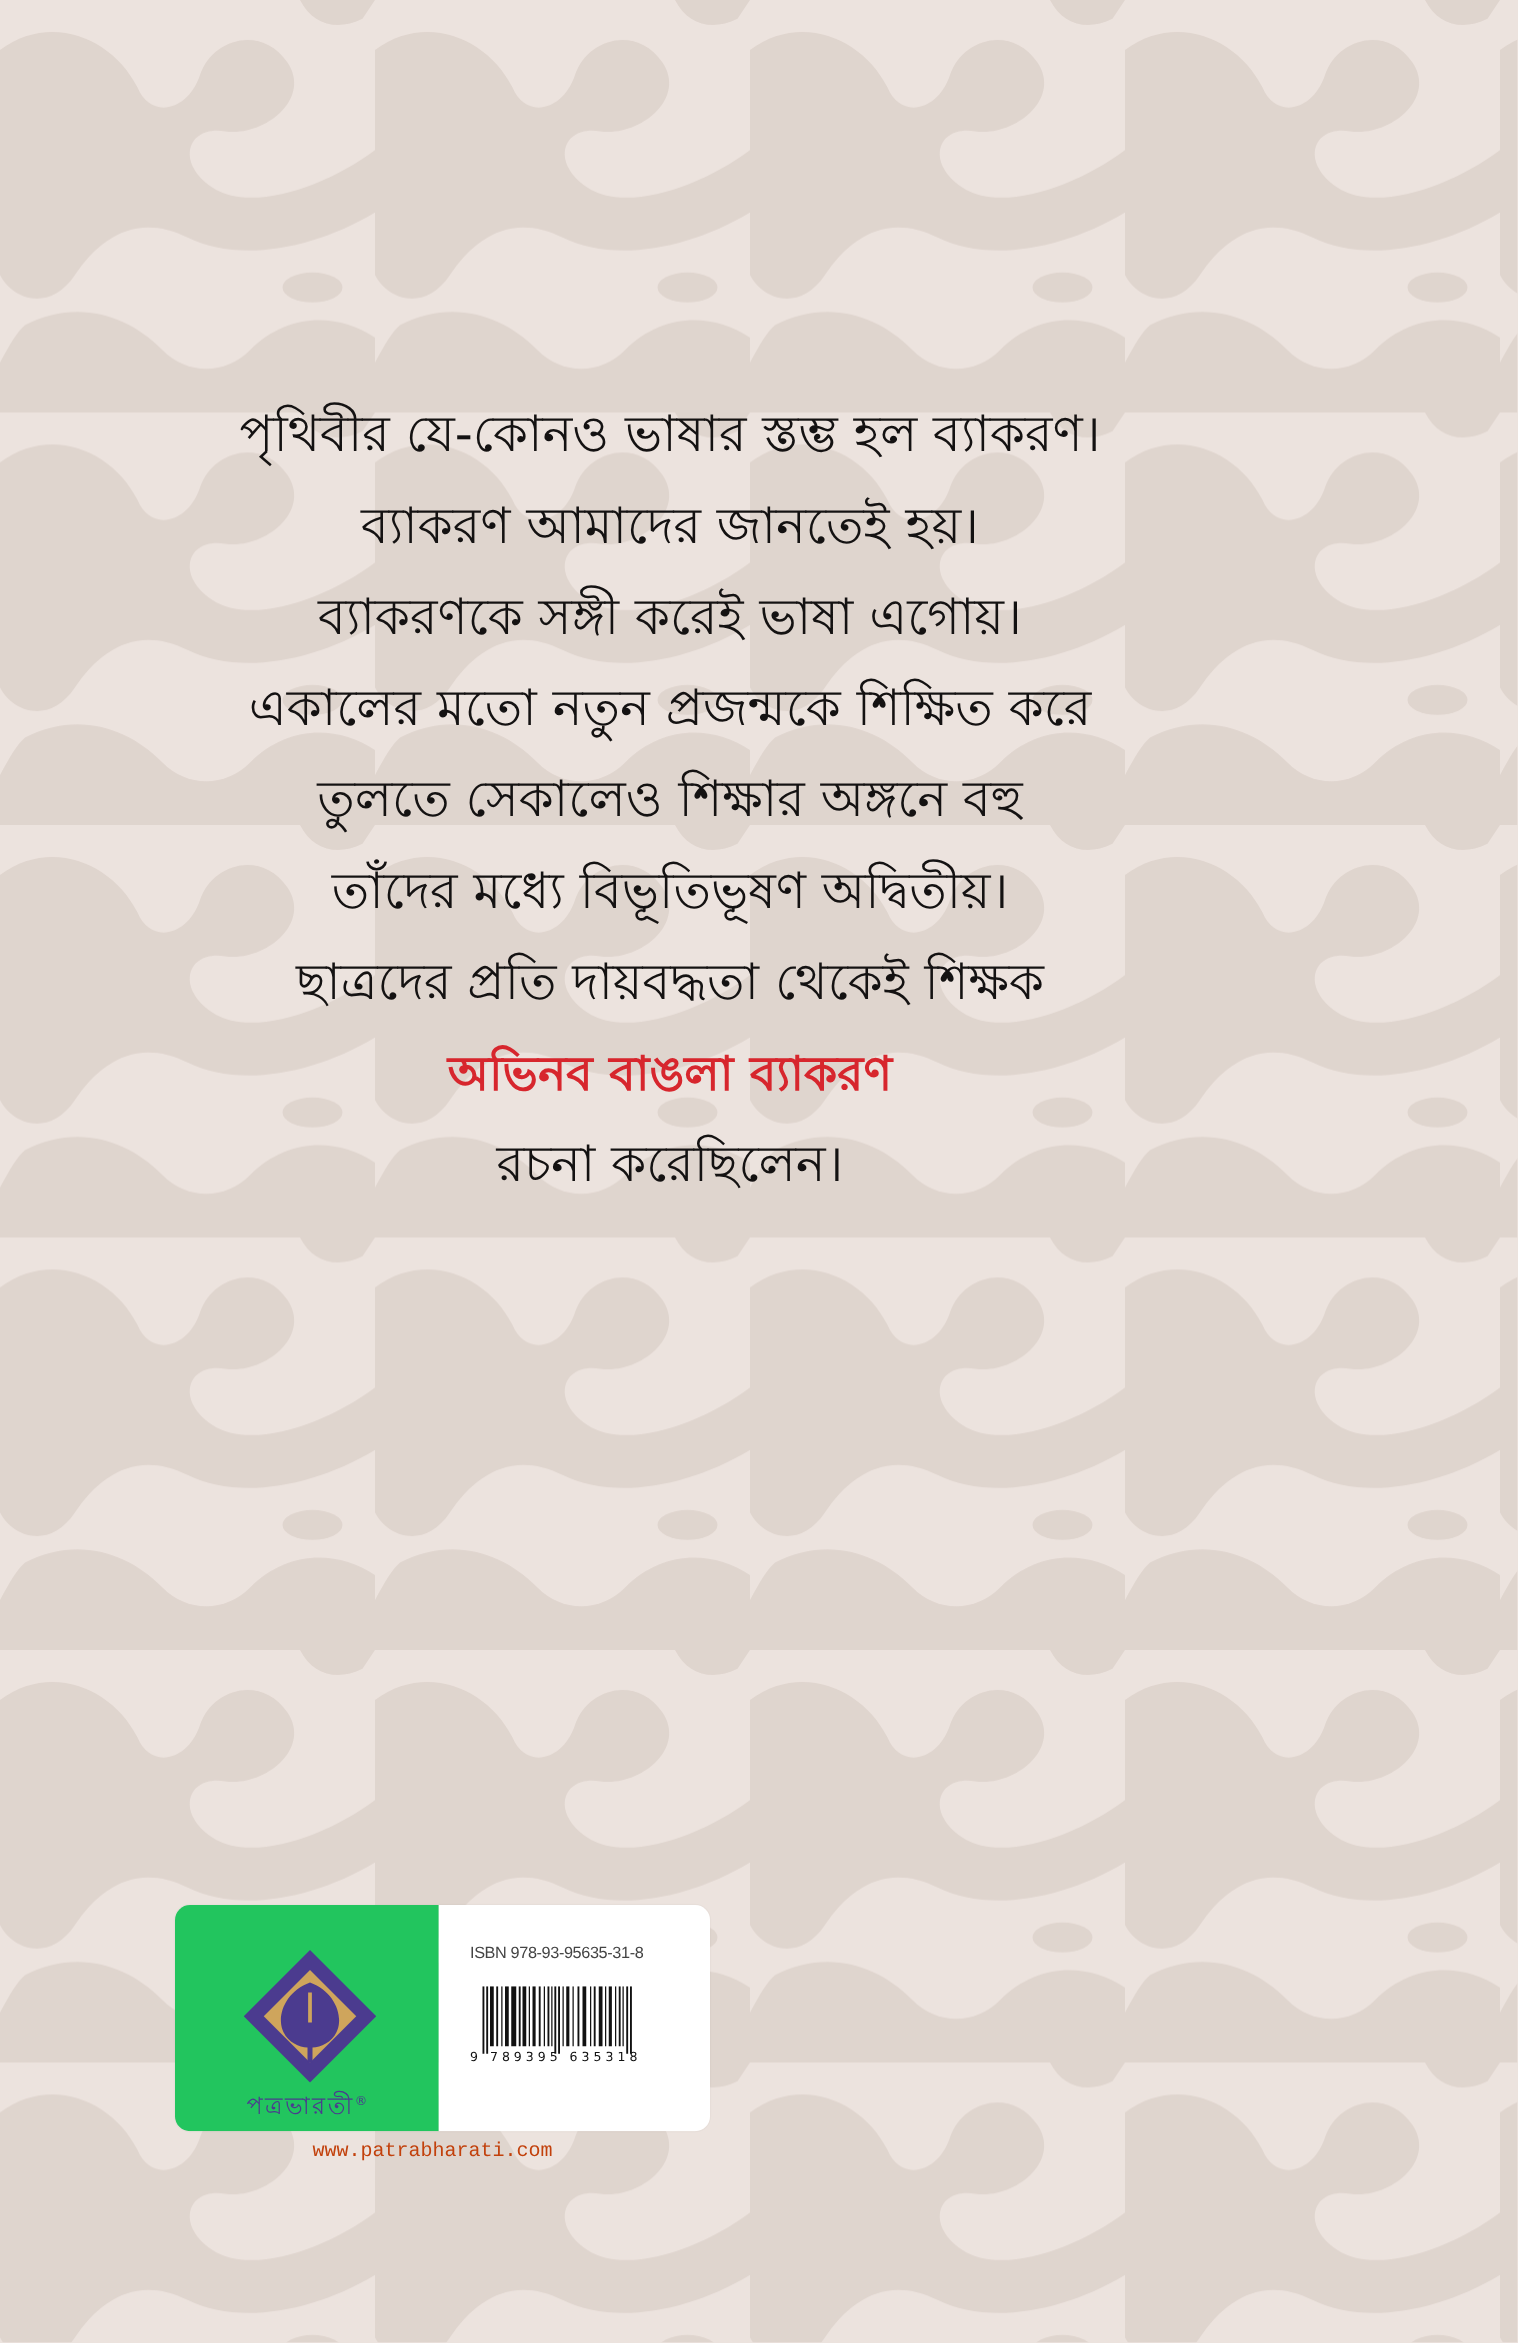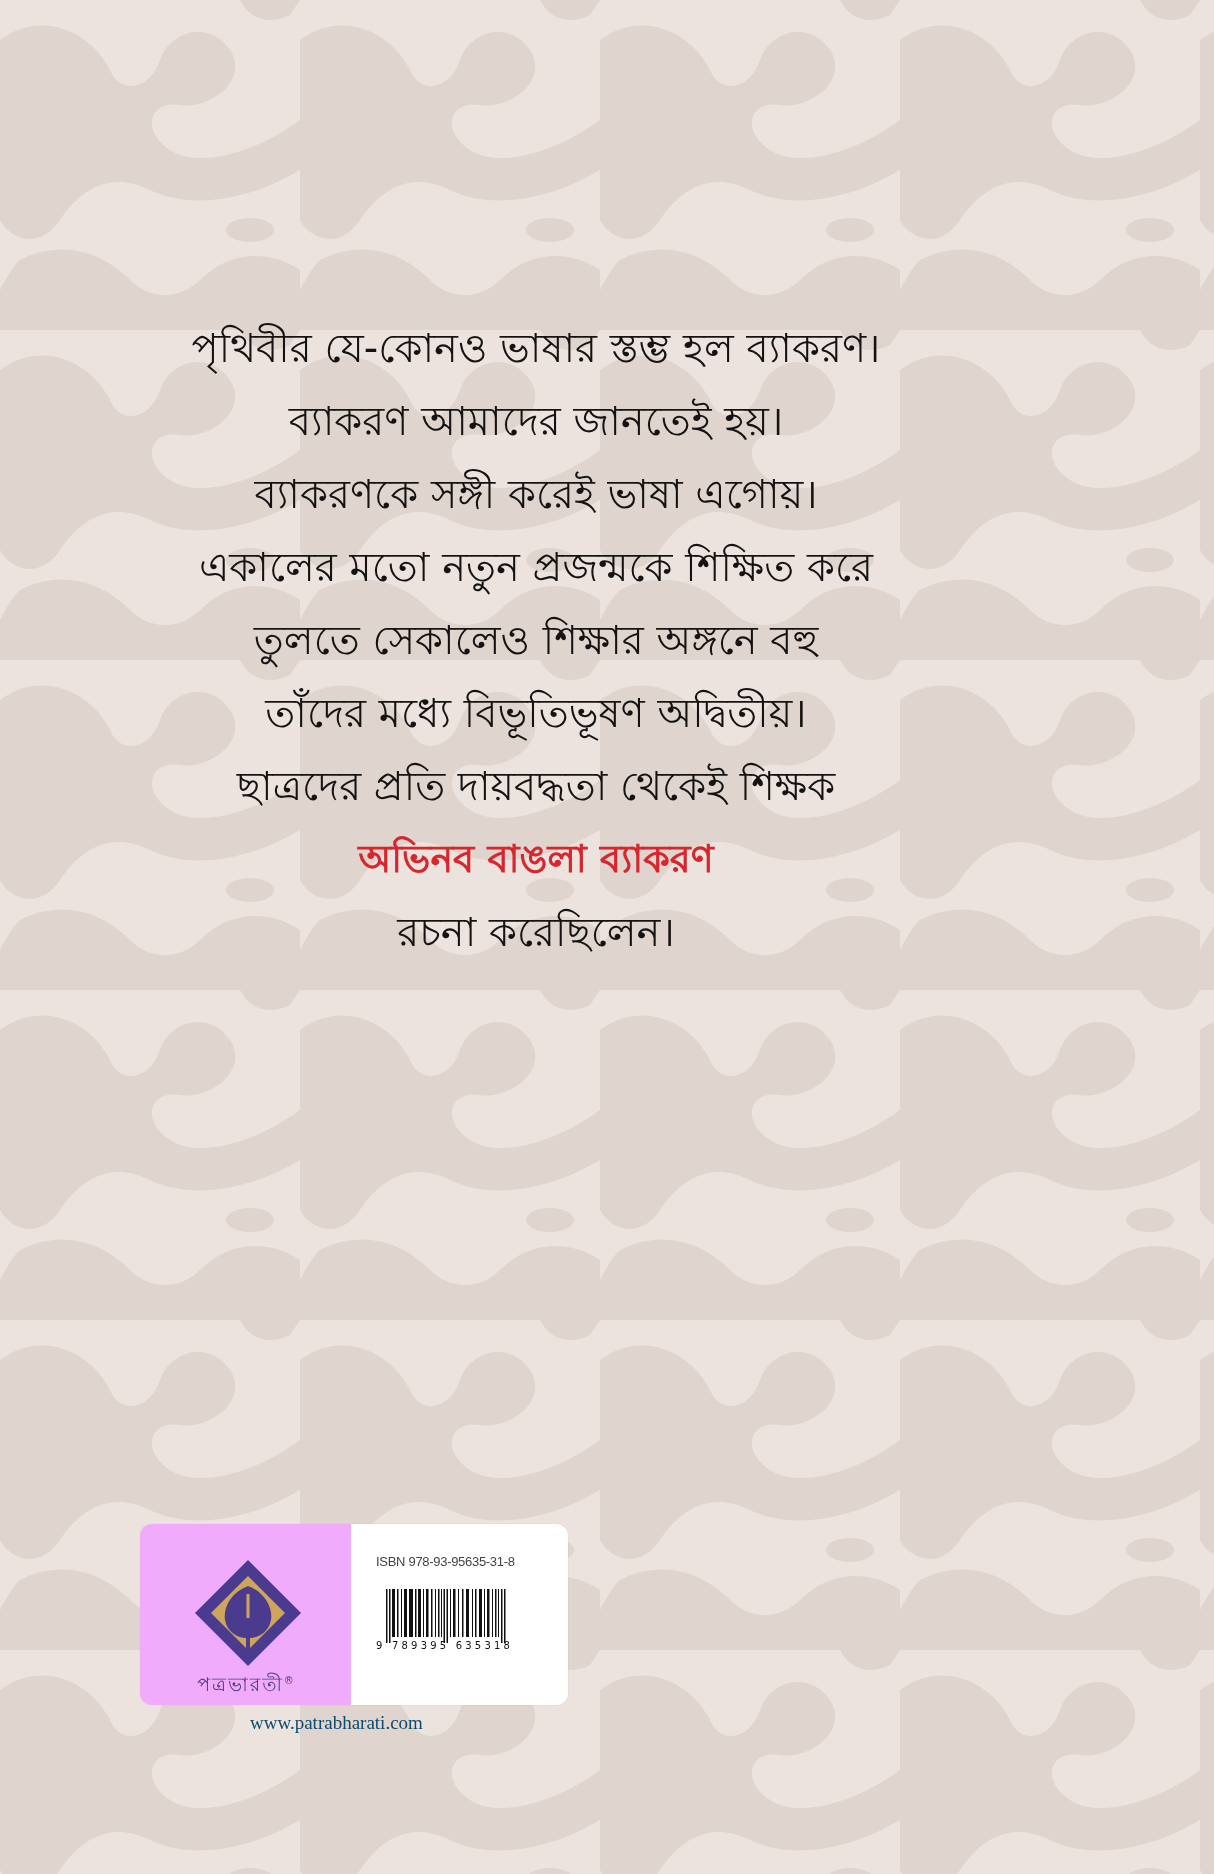--- a/index.html
+++ b/index.html
@@ -17,37 +17,37 @@
     display:block; height:73px; line-height:73px;
     font-size:40px; color:#141212; white-space:nowrap;
     font-family:"DejaVu Sans", sans-serif;
   }
   .line.title { color:#d7262d; font-weight:bold; font-size:38px; }
   .card {
     position:absolute; left:140px; top:1524px; width:428px; height:181px;
     border-radius:12px; overflow:hidden; z-index:2; display:flex;
     box-shadow:0 0 0 1px rgba(0,0,0,0.02);
   }
-  .card-left { width:211px; height:100%; background:#f0abfc; position:relative; }
+  .card-left { width:211px; height:100%; background:#22c55e; position:relative; }
   .card-right { flex:1; height:100%; background:#ffffff; position:relative; }
   .logo { position:absolute; left:55px; top:36px; width:106px; height:106px; }
   .brand {
     position:absolute; left:0; width:211px; top:146px; text-align:center;
     color:#4b3b8f; font-size:19px; letter-spacing:2px;
   }
   .brand sup { font-size:10px; letter-spacing:0; }
   .isbn {
     position:absolute; left:25px; top:30px; font-size:13px; color:#444;
     font-family:"Liberation Sans Narrow","Liberation Sans", sans-serif;
     letter-spacing:-0.3px;
   }
   .barcode { position:absolute; left:25px; top:65px; width:150px; height:62px; }
   .url {
     position:absolute; left:250px; top:1712px; z-index:2;
-    font-family:Liberation Serif, serif; font-size:19px; color:#0c4a6e;
+    font-family:Liberation Mono, monospace; font-size:16px; color:#c2410c;
   }
 </style>
 </head>
 <body>
 
 <svg class="bg" width="1214" height="1874" viewBox="0 0 1214 1874" xmlns="http://www.w3.org/2000/svg">
   <defs>
     <pattern id="orn" x="0" y="0" width="300" height="330" patternUnits="userSpaceOnUse">
       <g fill="#ddd2cb" opacity="0.85">
         <path d="M0,40 C40,10 90,30 110,70 C120,95 150,90 160,60 C170,30 210,20 230,50 C250,80 210,110 180,105 C150,100 140,130 170,150 C200,170 260,150 300,120 L300,170 C250,200 190,210 150,190 C110,170 80,190 60,220 C40,250 10,240 0,220 Z"></path>

